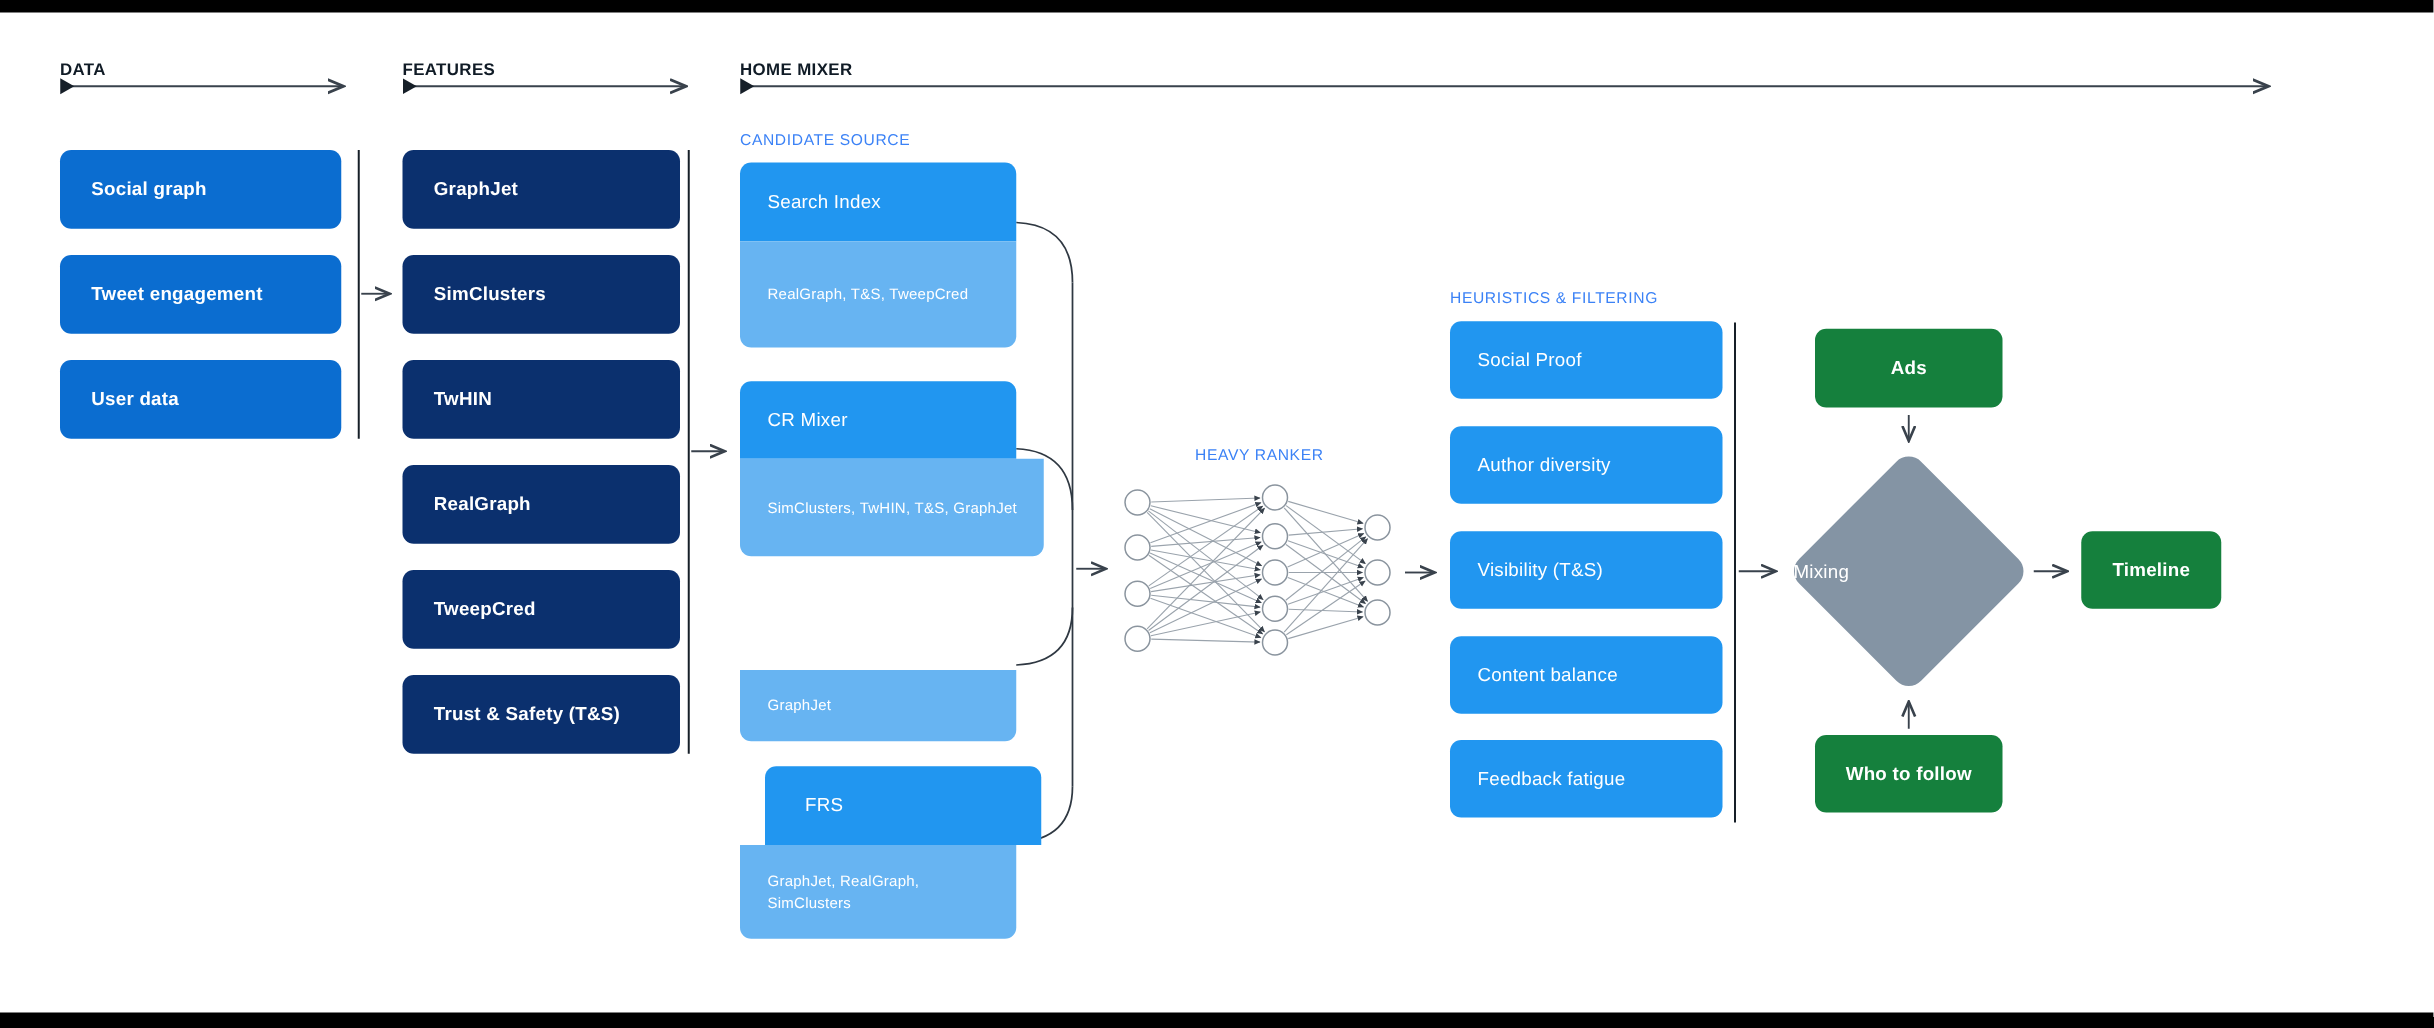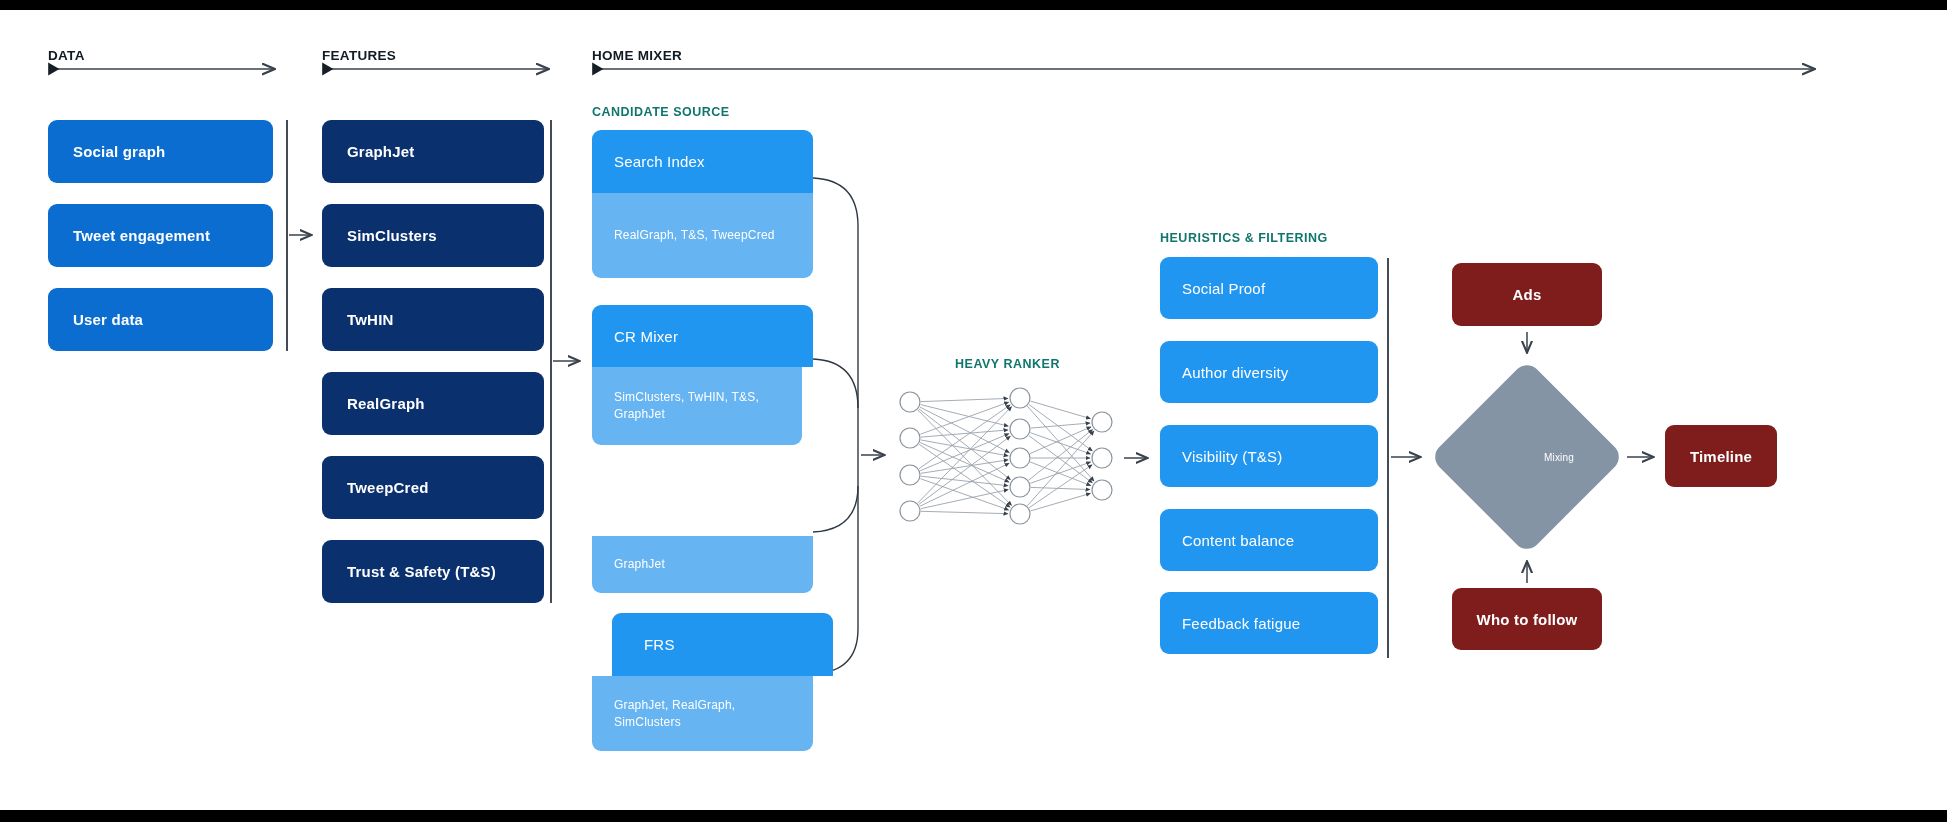--- a/index.html
+++ b/index.html
@@ -9,32 +9,32 @@
   }
   .blackbar{position:absolute;left:0;width:1947px;background:#000;}
   .blackbar.top{top:0;height:10px;}
   .blackbar.bottom{top:810px;height:12px;}
   .overlay{position:absolute;left:0;top:0;}
   .sec-label{
     position:absolute;font-size:13.5px;font-weight:700;color:#101b26;
     letter-spacing:.3px;white-space:nowrap;
   }
   .sub-label{
-    position:absolute;font-size:12.5px;font-weight:700;color:#0f766e;
+    position:absolute;font-size:12.5px;font-weight:400;color:#3b82f6;
     letter-spacing:.5px;white-space:nowrap;
   }
   .box{
     position:absolute;border-radius:9px;color:#ffffff;font-size:15px;font-weight:700;
     display:flex;align-items:center;box-sizing:border-box;padding-left:25px;
     letter-spacing:.2px;
   }
   .box.center{justify-content:center;padding-left:0;}
   .blue{background:#0b6dd0;}
   .navy{background:#0b306e;}
-  .sky{background:#7f1d1d;}
+  .sky{background:#15803d;}
   .grp-head{
     position:absolute;border-radius:9px 9px 0 0;background:#2196f0;color:#fff;
     font-size:15px;font-weight:500;display:flex;align-items:center;
     box-sizing:border-box;padding-left:22px;letter-spacing:.2px;
   }
   .grp-sub{
     position:absolute;border-radius:0 0 9px 9px;background:#67b4f2;color:#fff;
     font-size:12px;font-weight:500;display:flex;align-items:center;
     box-sizing:border-box;padding-left:22px;padding-right:18px;line-height:1.38;
     letter-spacing:.2px;
@@ -42,23 +42,23 @@
   .heur{
     position:absolute;border-radius:9px;background:#2196f0;color:#fff;
     font-size:15px;font-weight:500;display:flex;align-items:center;
     box-sizing:border-box;padding-left:22px;letter-spacing:.2px;
   }
   .diamond{
     position:absolute;left:1458px;top:388px;width:138px;height:138px;
     background:#8494a4;border-radius:14px;transform:rotate(45deg);
   }
   .diamond-label{
-    position:absolute;left:1484px;top:426px;width:150px;height:62px;
+    position:absolute;left:1382px;top:426px;width:150px;height:62px;
     display:flex;align-items:center;justify-content:center;color:#fff;
-    font-size:10px;font-weight:500;letter-spacing:.2px;
+    font-size:15px;font-weight:500;letter-spacing:.2px;
   }
 </style>
 </head>
 <body>
 
 <div class="canvas">
 
   <div class="blackbar top"></div>
   <div class="blackbar bottom"></div>
 
@@ -175,21 +175,21 @@
   <div class="box navy" style="left:322px;top:204px;width:222px;height:63px;">SimClusters</div>
   <div class="box navy" style="left:322px;top:288px;width:222px;height:63px;">TwHIN</div>
   <div class="box navy" style="left:322px;top:372px;width:222px;height:63px;">RealGraph</div>
   <div class="box navy" style="left:322px;top:456px;width:222px;height:63px;">TweepCred</div>
   <div class="box navy" style="left:322px;top:540px;width:222px;height:63px;">Trust &amp; Safety (T&amp;S)</div>
 
   <div class="grp-head" style="left:592px;top:130px;width:221px;height:63px;">Search Index</div>
   <div class="grp-sub" style="left:592px;top:193px;width:221px;height:85px;">RealGraph, T&amp;S, TweepCred</div>
 
   <div class="grp-head" style="left:592px;top:305px;width:221px;height:62px;">CR Mixer</div>
-  <div class="grp-sub" style="left:592px;top:367px;width:210px;height:78px;">SimClusters, TwHIN, T&amp;S, GraphJet</div>
+  <div class="grp-sub" style="left:592px;top:367px;width:243px;height:78px;">SimClusters, TwHIN, T&amp;S, GraphJet</div>
 
   <div class="grp-sub" style="left:592px;top:536px;width:221px;height:57px;">GraphJet</div>
 
   <div class="grp-head" style="left:612px;top:613px;width:221px;height:63px;padding-left:32px;">FRS</div>
   <div class="grp-sub" style="left:592px;top:676px;width:221px;height:75px;">GraphJet, RealGraph, SimClusters</div>
 
   <div class="heur" style="left:1160px;top:257px;width:218px;height:62px;">Social Proof</div>
   <div class="heur" style="left:1160px;top:341px;width:218px;height:62px;">Author diversity</div>
   <div class="heur" style="left:1160px;top:425px;width:218px;height:62px;">Visibility (T&amp;S)</div>
   <div class="heur" style="left:1160px;top:509px;width:218px;height:62px;">Content balance</div>

